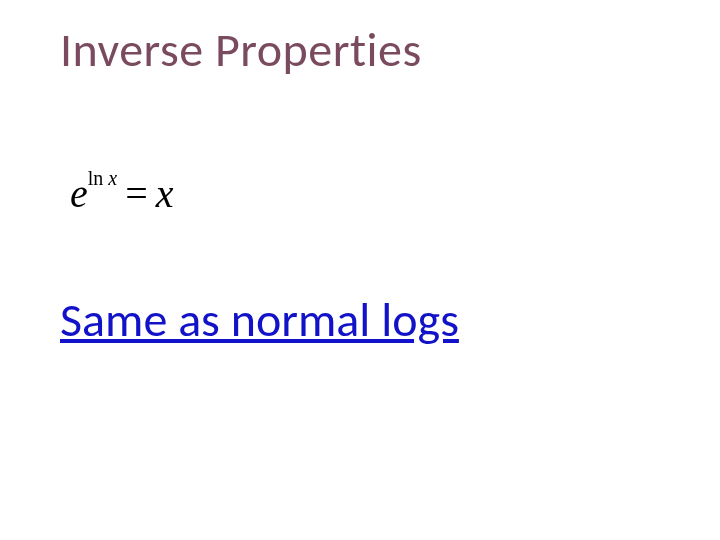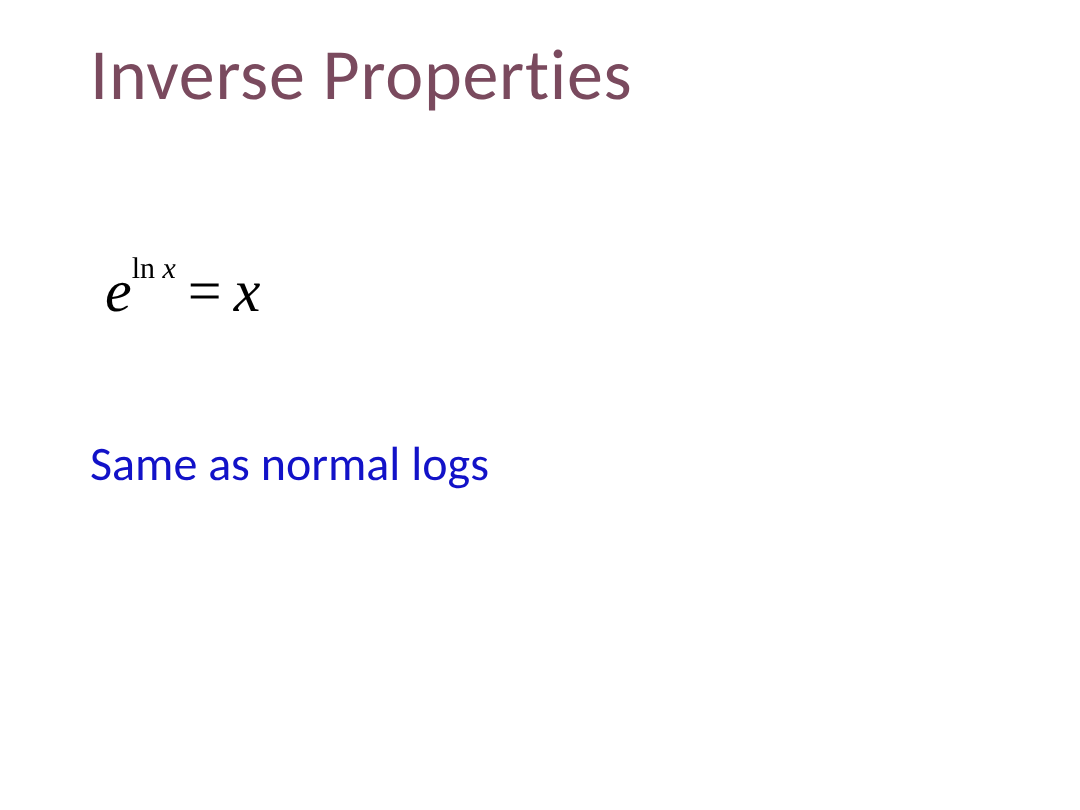--- a/index.html
+++ b/index.html
@@ -25,21 +25,22 @@
     font-weight: 400;
     color: #7a4a5e;
     letter-spacing: 0.5px;
   }
   .equations-row {
     position: absolute;
     left: 70px;
     top: 170px;
     width: 580px;
     display: flex;
-    align-items: flex-end;
+    flex-direction: column;
+    align-items: flex-start;
     justify-content: flex-start;
   }
   .eq {
     font-family: "Times New Roman", Times, serif;
     font-size: 40px;
     color: #000000;
     font-style: italic;
     white-space: nowrap;
   }
   .eq-left { margin-right: 120px; }
@@ -48,23 +49,24 @@
     vertical-align: super;
     position: relative;
     top: -8px;
   }
   .eq .rm { font-style: normal; }
   .eq .op { font-style: normal; padding: 0 8px; }
   .subtitle {
     position: absolute;
     left: 60px;
     top: 290px;
-    font-size: 32px;
+    font-size: 48px;
     font-weight: 400;
     color: #1212c8;
+    text-decoration: underline;
   }
 </style>
 </head>
 <body>
 
 <div class="slide">
 
   <div class="title">Inverse Properties</div>
 
   <div class="equations-row">

